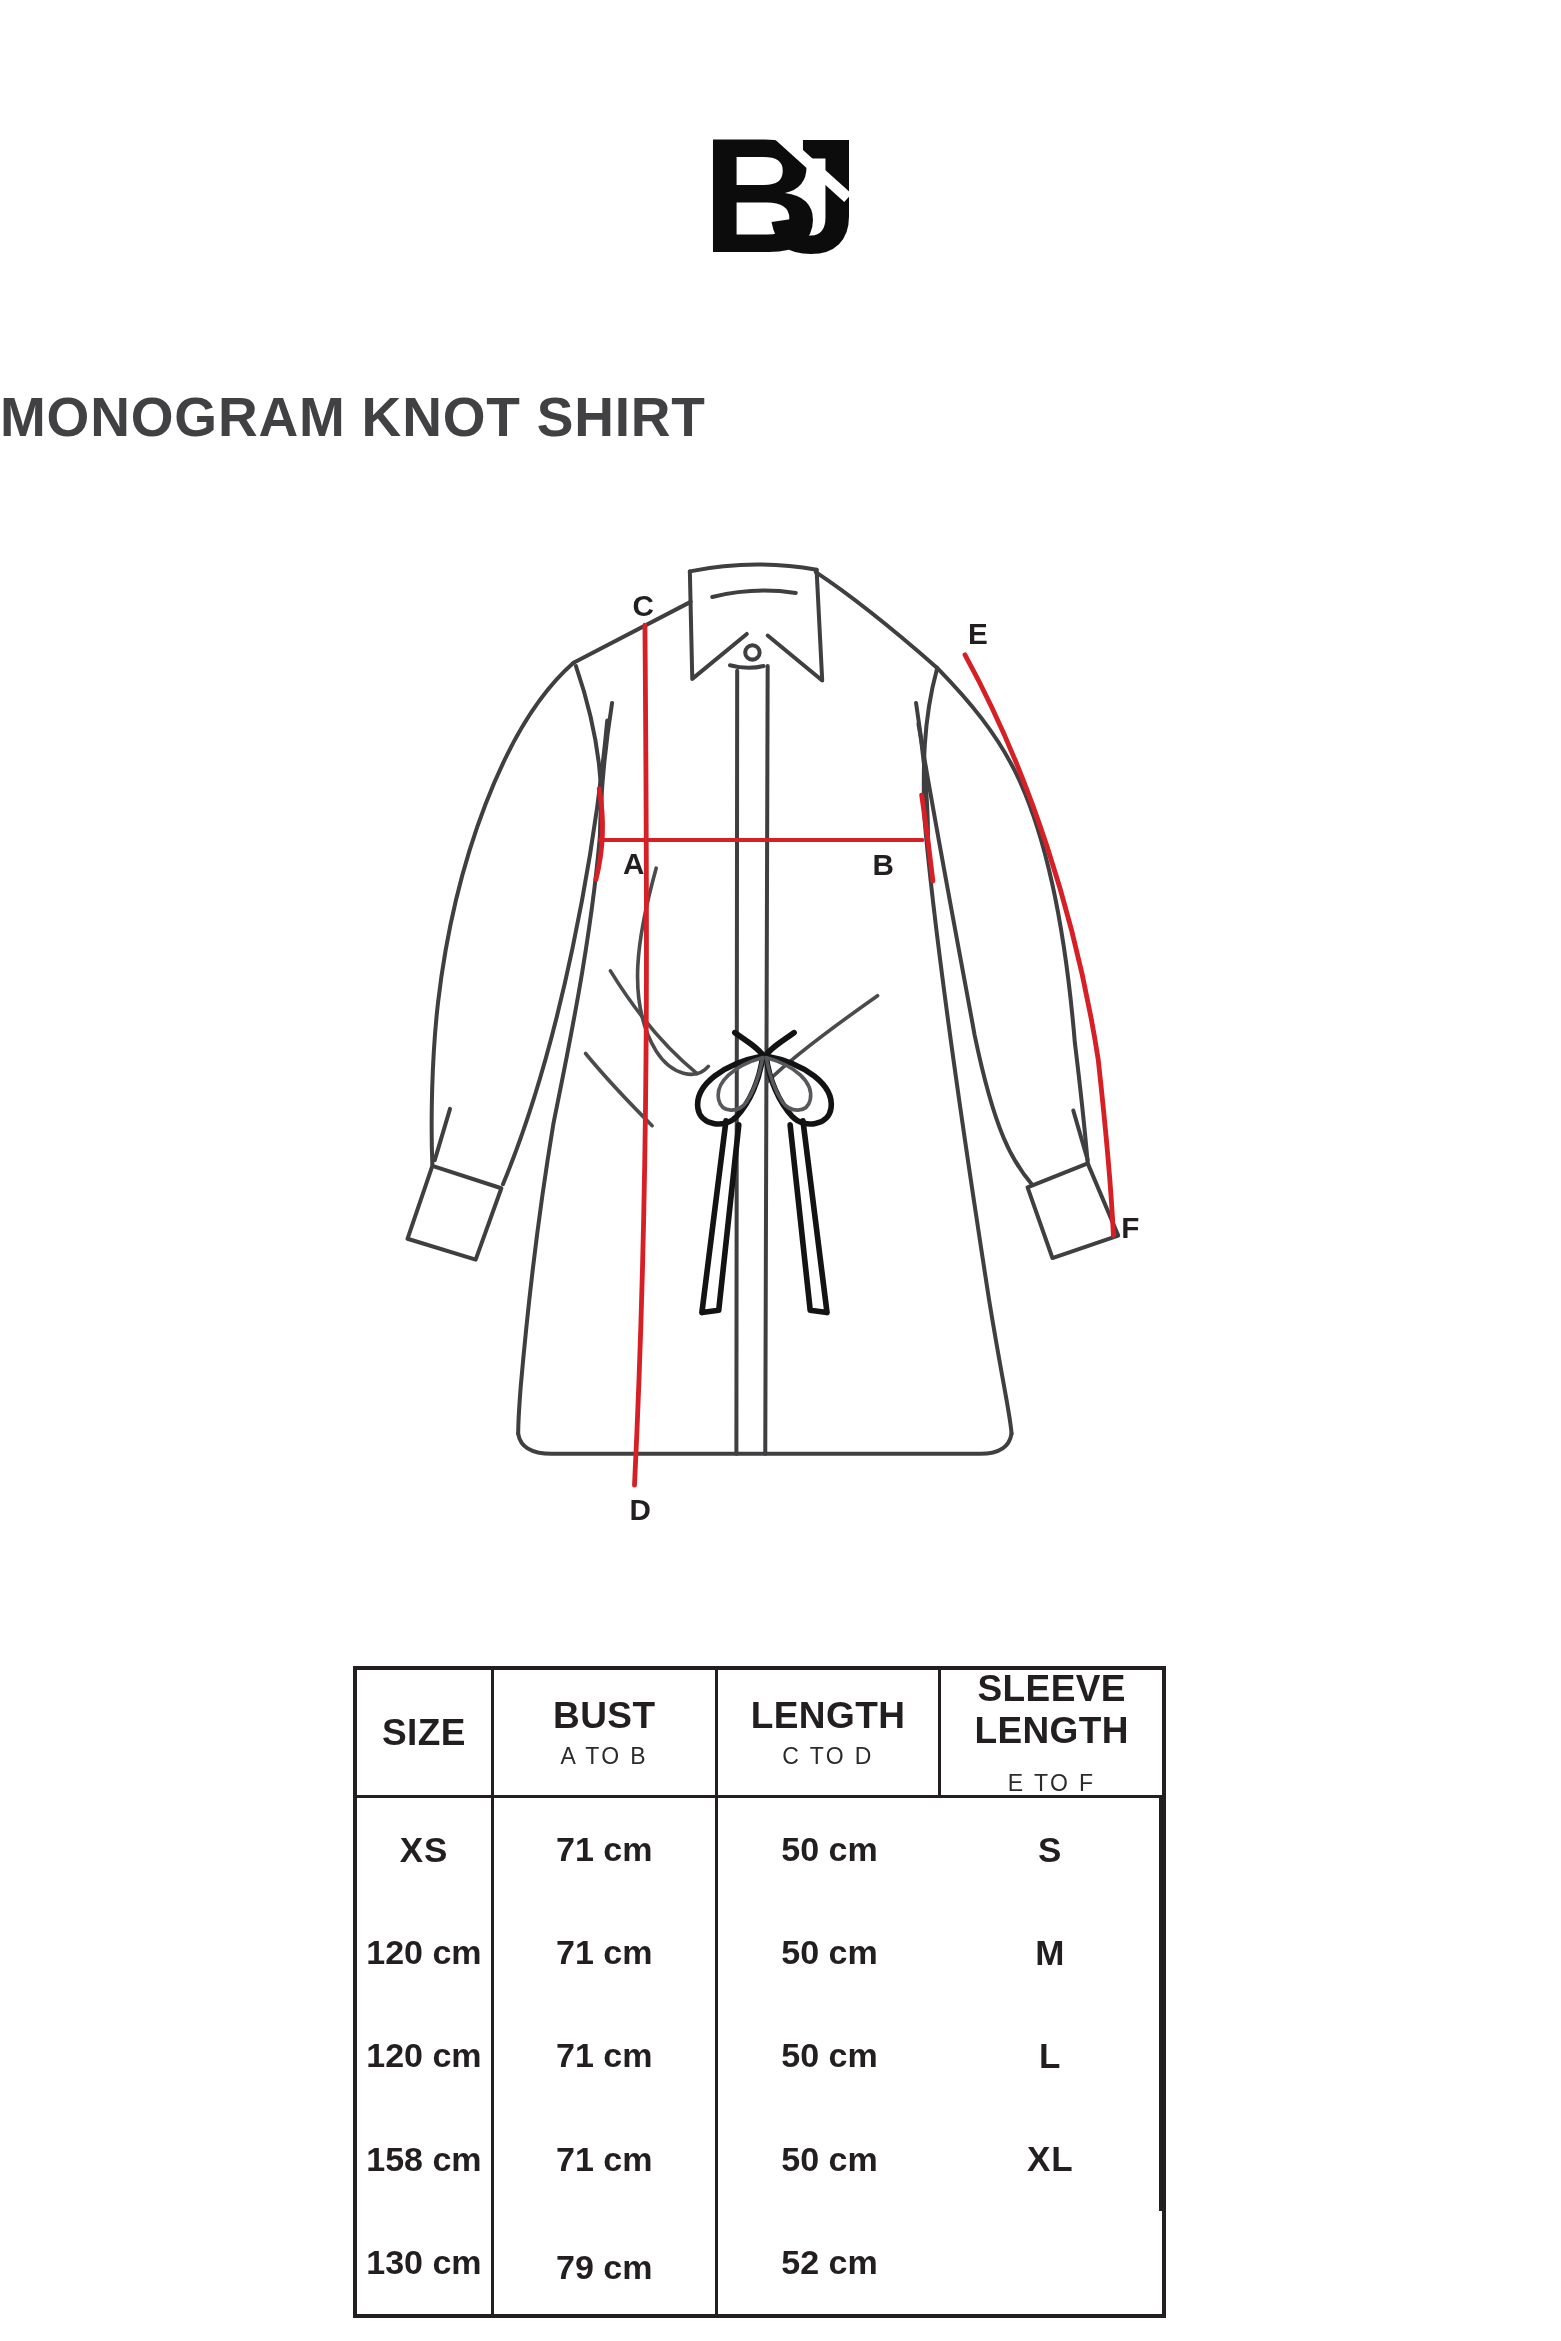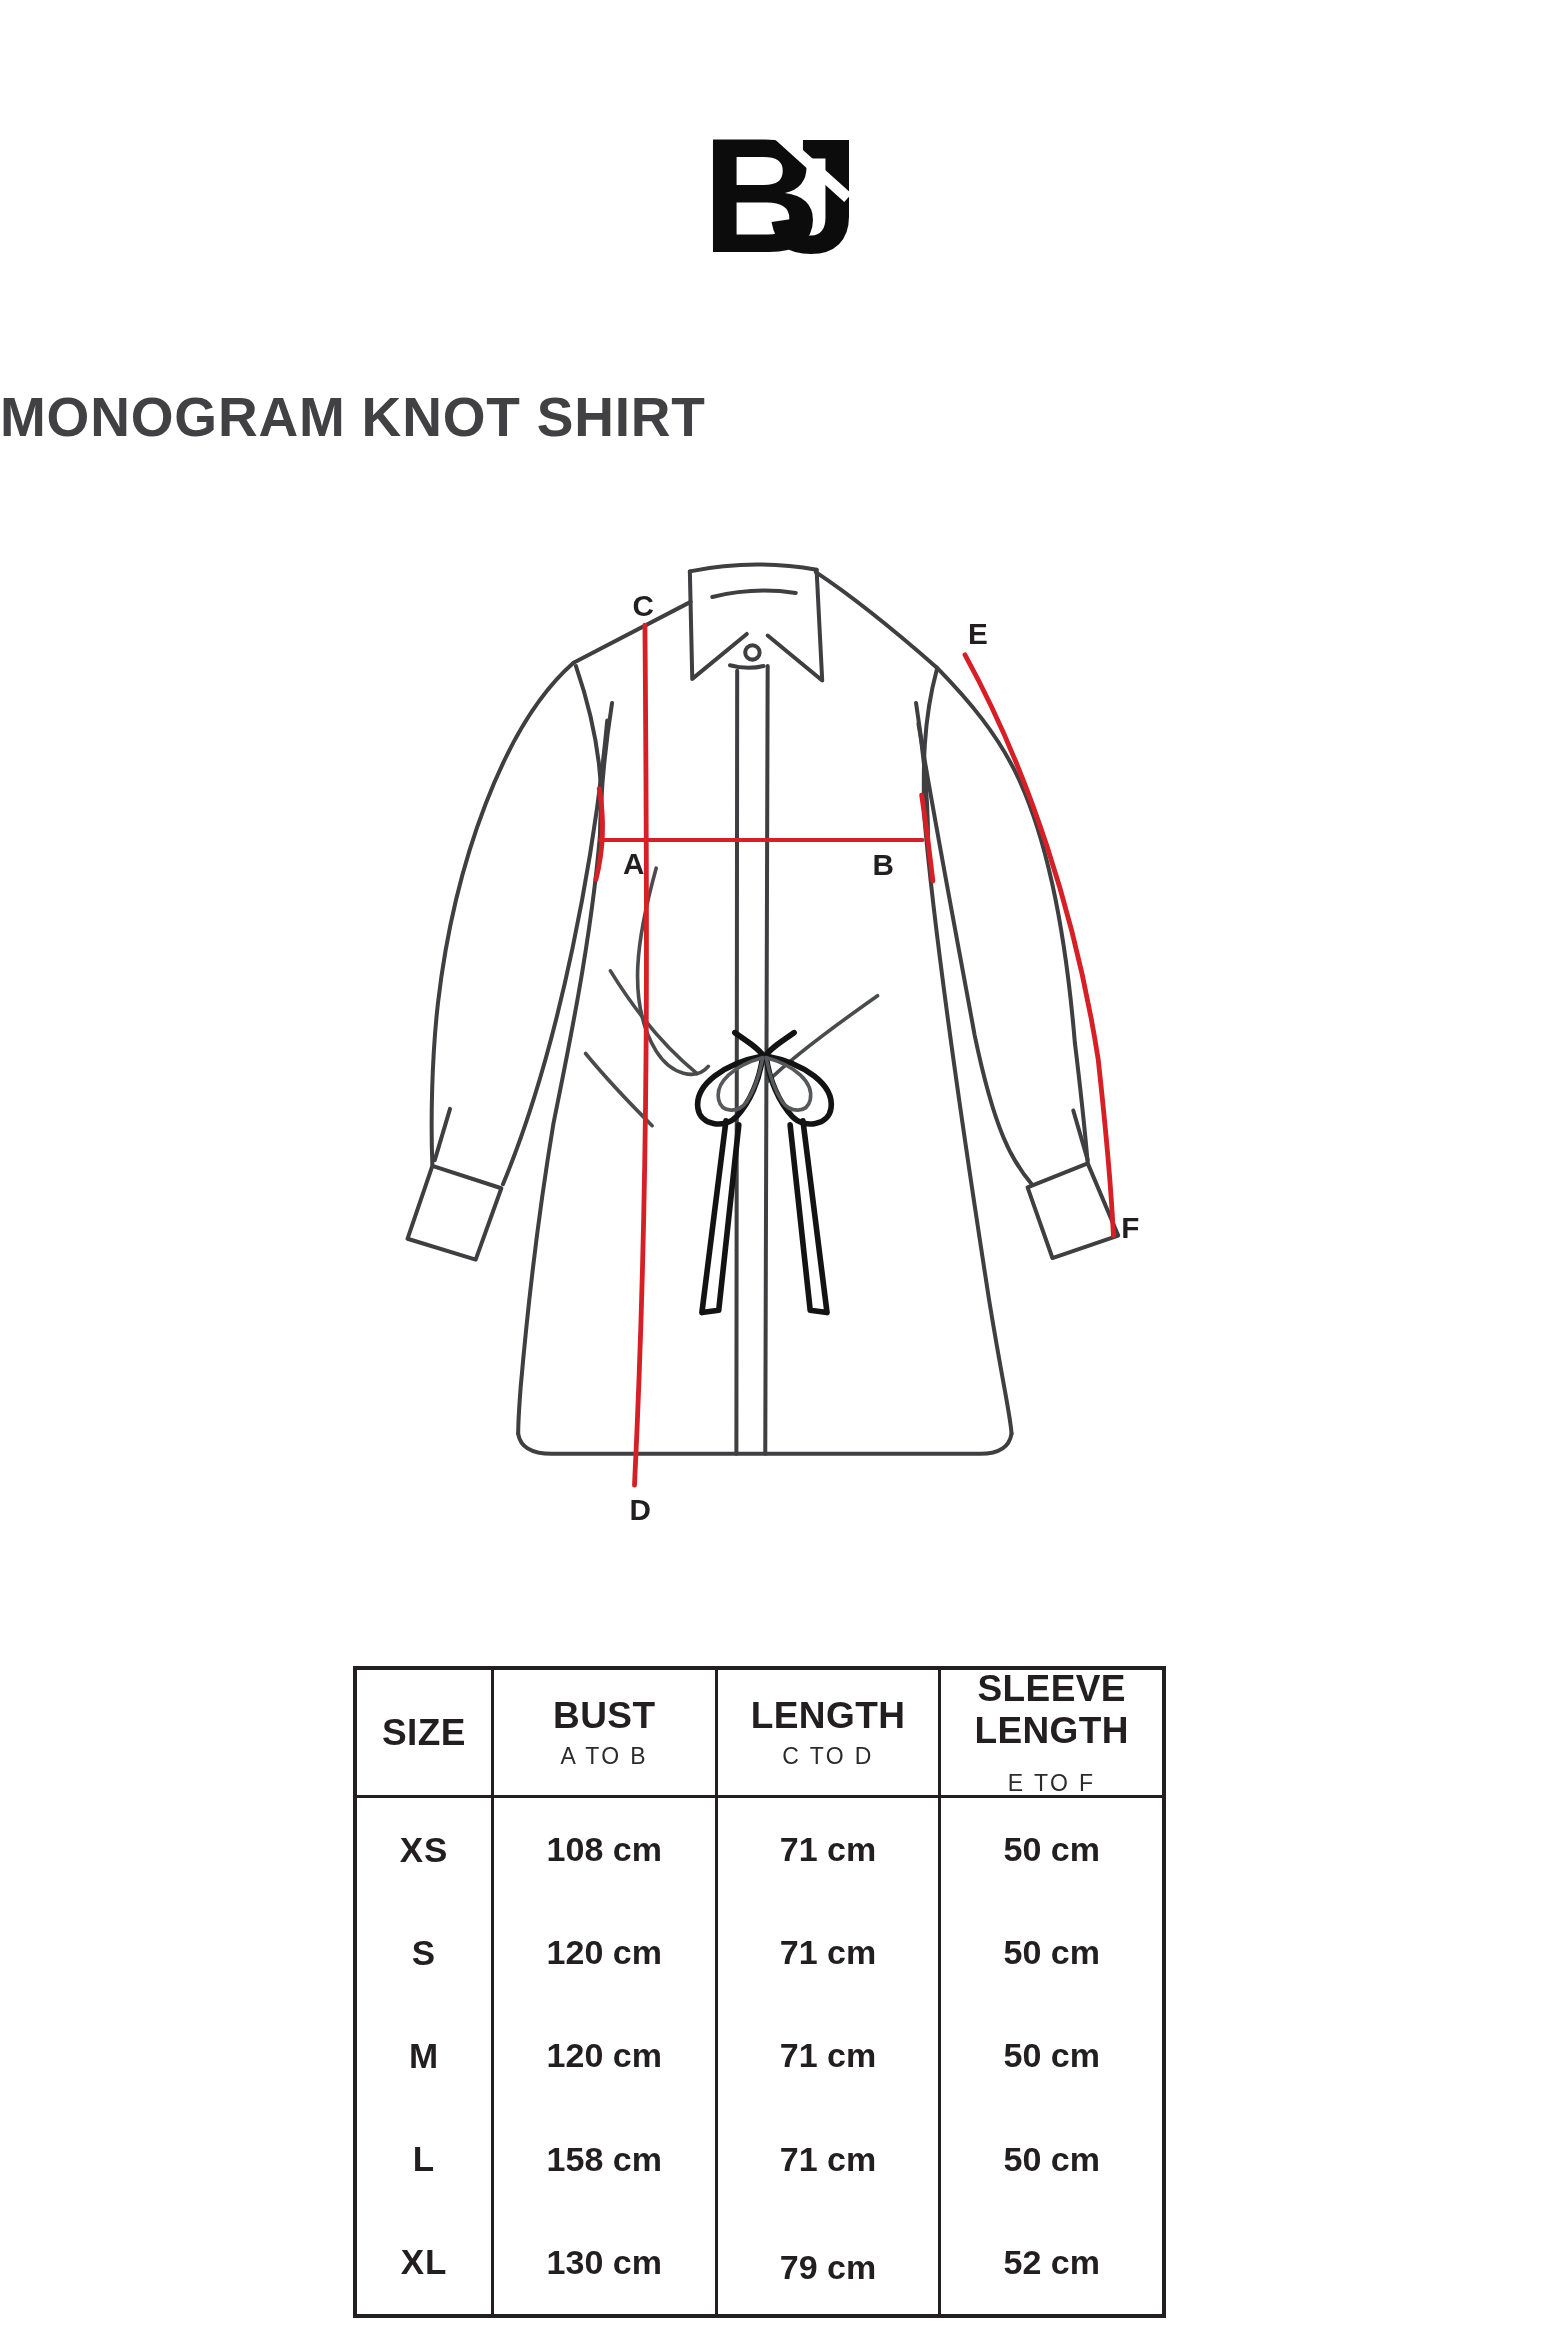--- a/index.html
+++ b/index.html
@@ -145,21 +145,20 @@
   <div class="cell head v-line">
     <div class="head-main">LENGTH</div>
     <div class="head-sub">C TO D</div>
   </div>
   <div class="cell head">
     <div class="head-main" style="max-width:177px;">SLEEVE LENGTH</div>
     <div class="head-sub" style="margin-top:19px;">E TO F</div>
   </div>
 
   <div class="cell v-line size-cell">XS</div>
-  <div class="cell v-line val-cell">108 cm</div>
   <div class="cell v-line val-cell">71 cm</div>
   <div class="cell val-cell">50 cm</div>
 
   <div class="cell v-line size-cell">S</div>
   <div class="cell v-line val-cell">120 cm</div>
   <div class="cell v-line val-cell">71 cm</div>
   <div class="cell val-cell">50 cm</div>
 
   <div class="cell v-line size-cell">M</div>
   <div class="cell v-line val-cell">120 cm</div>

